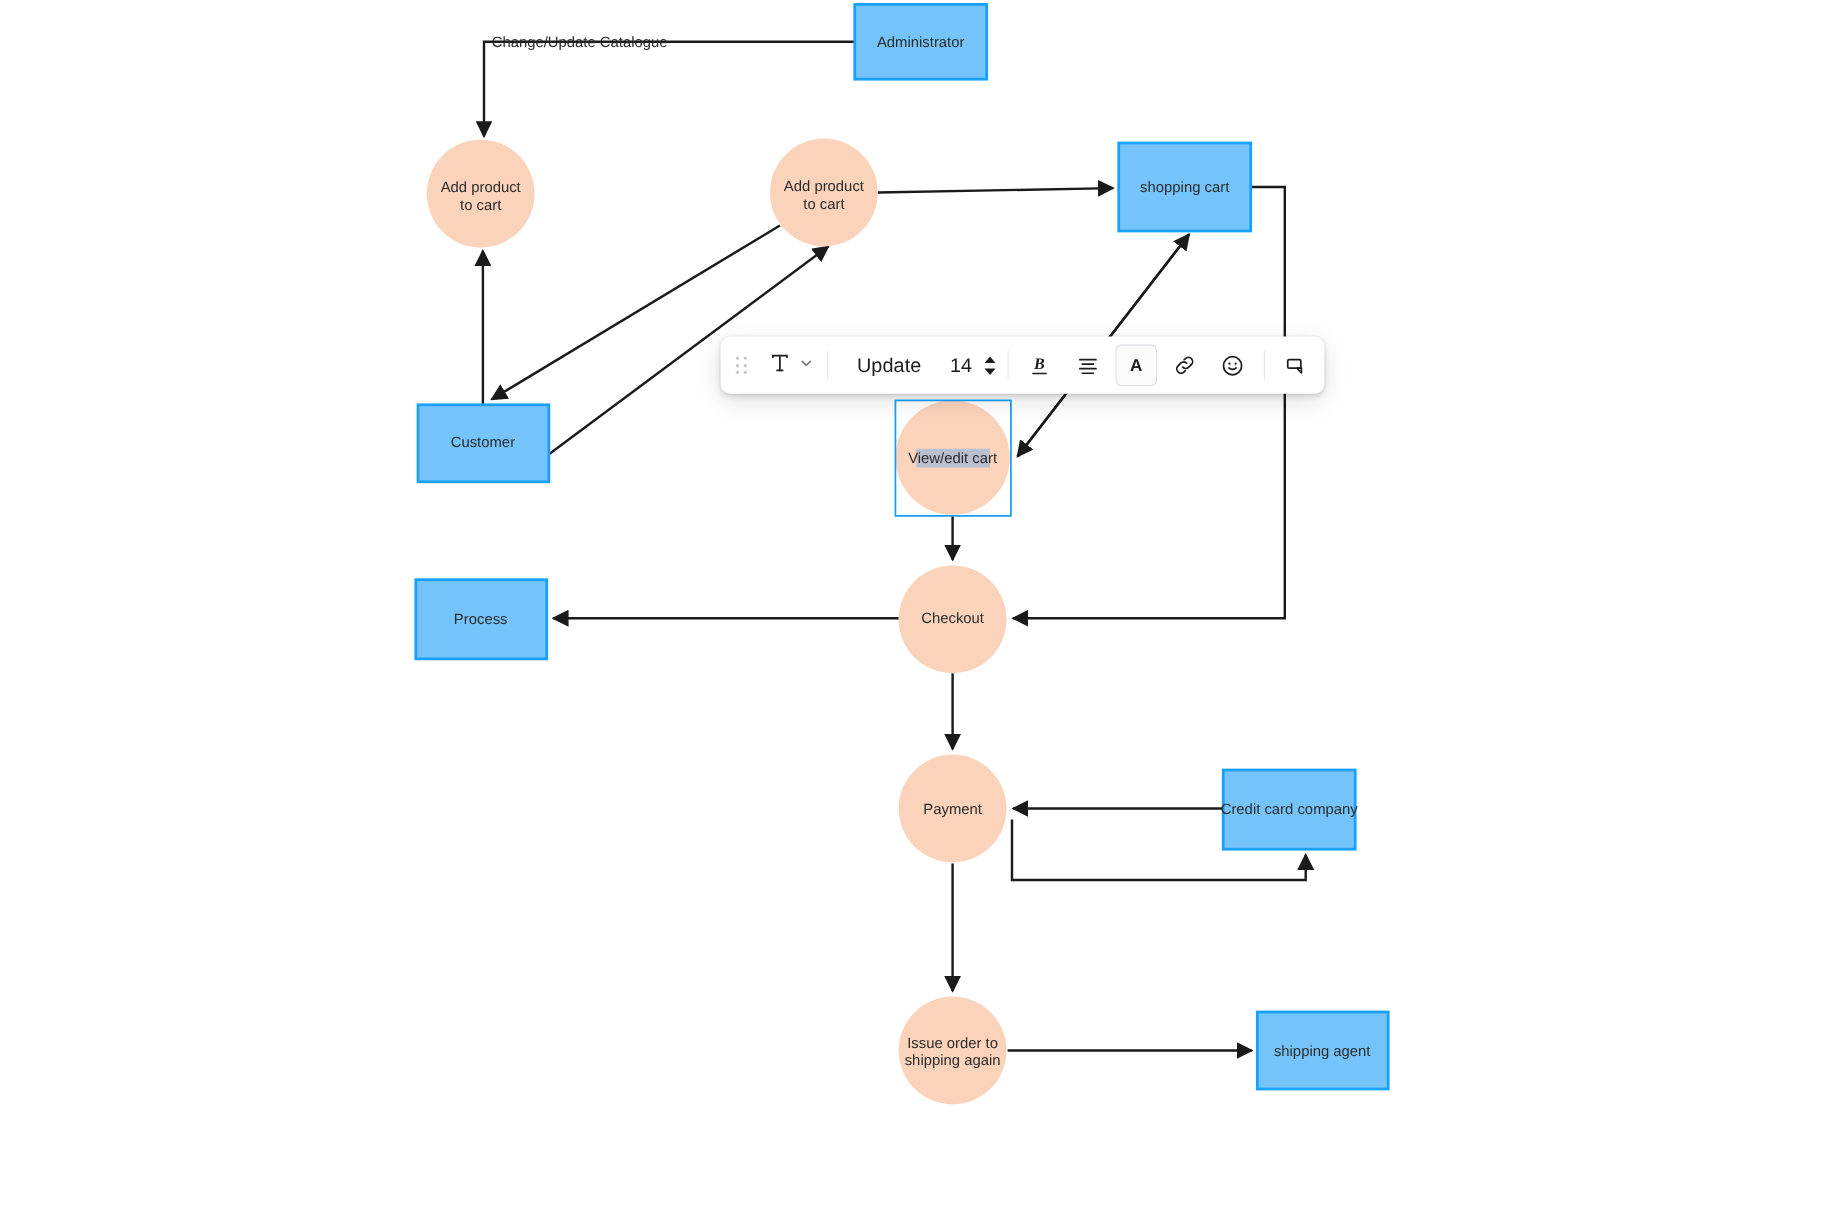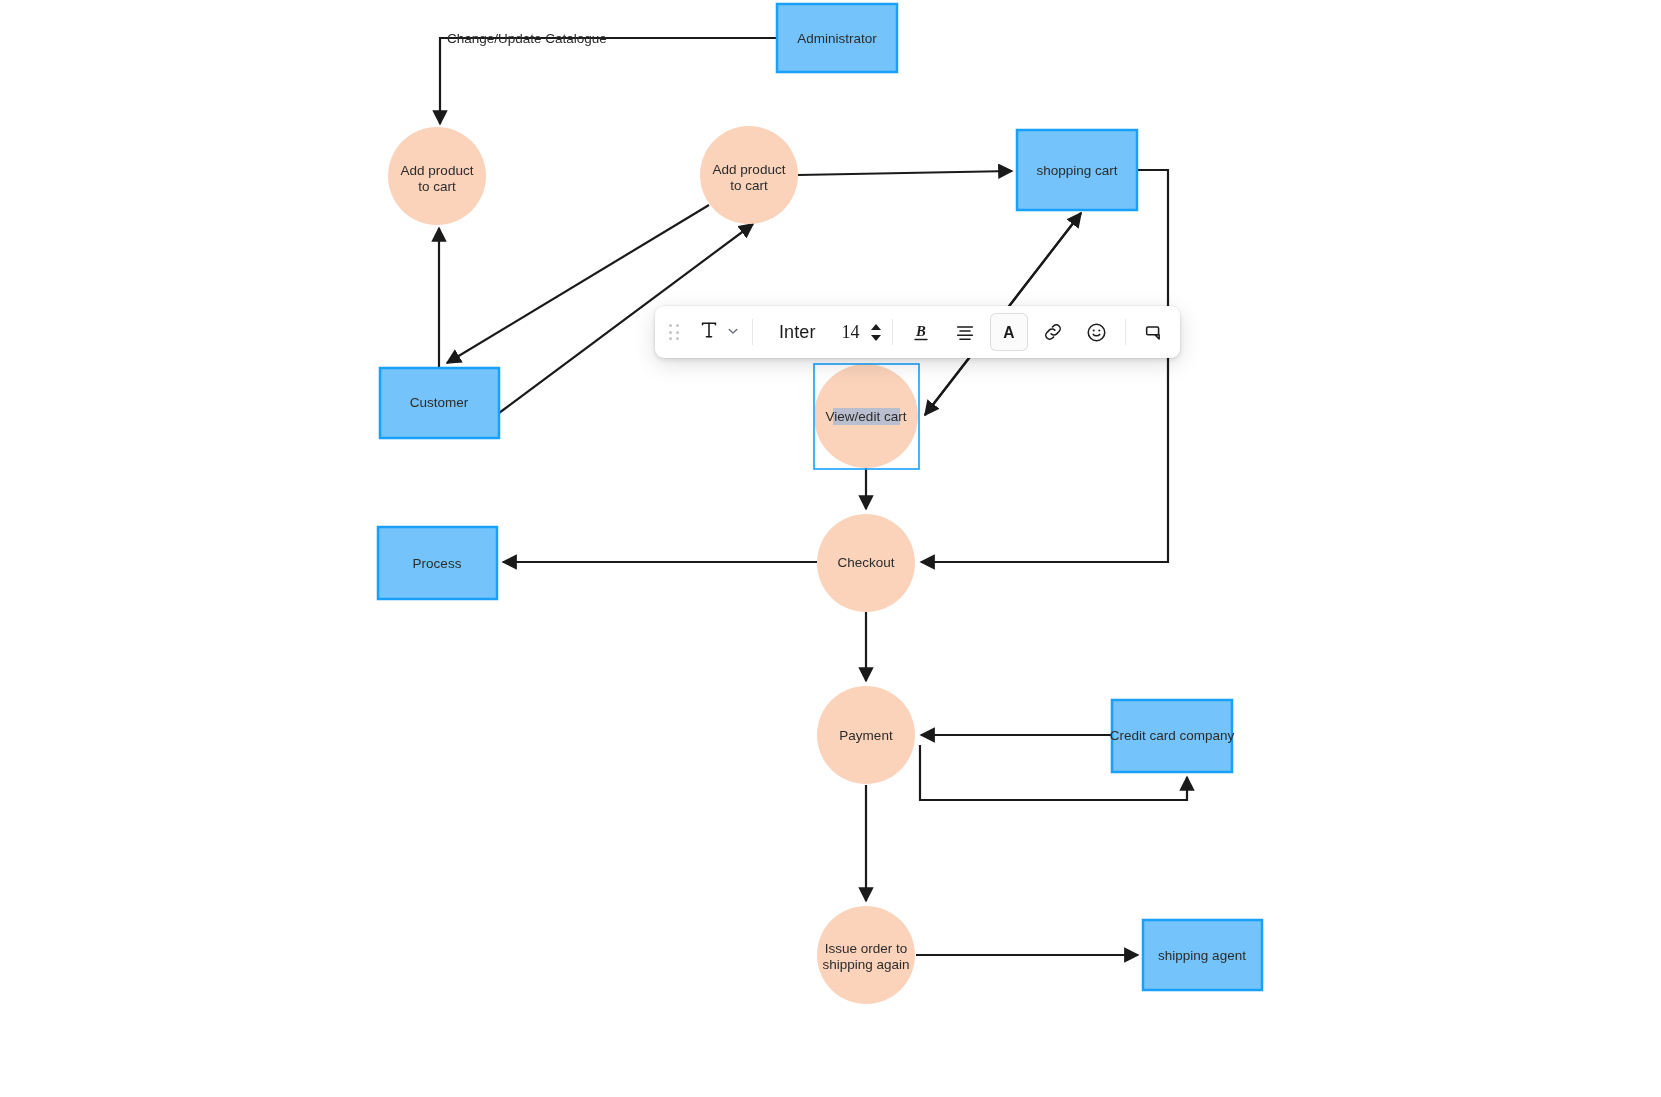--- a/index.html
+++ b/index.html
@@ -140,21 +140,21 @@
   .tb-font-name {
     font-family: "Liberation Sans", sans-serif;
     font-size: 18px;
     color: #1c1c1e;
     padding: 0 16px 0 20px;
     white-space: nowrap;
     letter-spacing: 0.1px;
   }
 
   .tb-font-size {
-    font-family: Liberation Serif, serif;
+    font-family: Liberation Sans, sans-serif;
     font-size: 18px;
     color: #1c1c1e;
     padding: 0 6px 0 10px;
     white-space: nowrap;
   }
 
   .tb-stepper {
     display: flex;
     flex-direction: column;
     align-items: center;
@@ -331,21 +331,21 @@
       </span>
       <span>
         <svg width="12" height="12" viewBox="0 0 12 12" fill="none">
           <path d="M2.2 4.4 L6 8 L9.8 4.4" stroke="#6b6f76" stroke-width="1.4" stroke-linecap="round" stroke-linejoin="round"></path>
         </svg>
       </span>
     </div>
 
     <div class="tb-divider"></div>
 
-    <div class="tb-item tb-font-name">Inter</div>
+    <div class="tb-item tb-font-name">Update</div>
 
     <div class="tb-item tb-font-size">14</div>
 
     <div class="tb-stepper">
       <span class="arrow-up"></span>
       <span class="arrow-down"></span>
     </div>
 
     <div class="tb-divider"></div>
 

